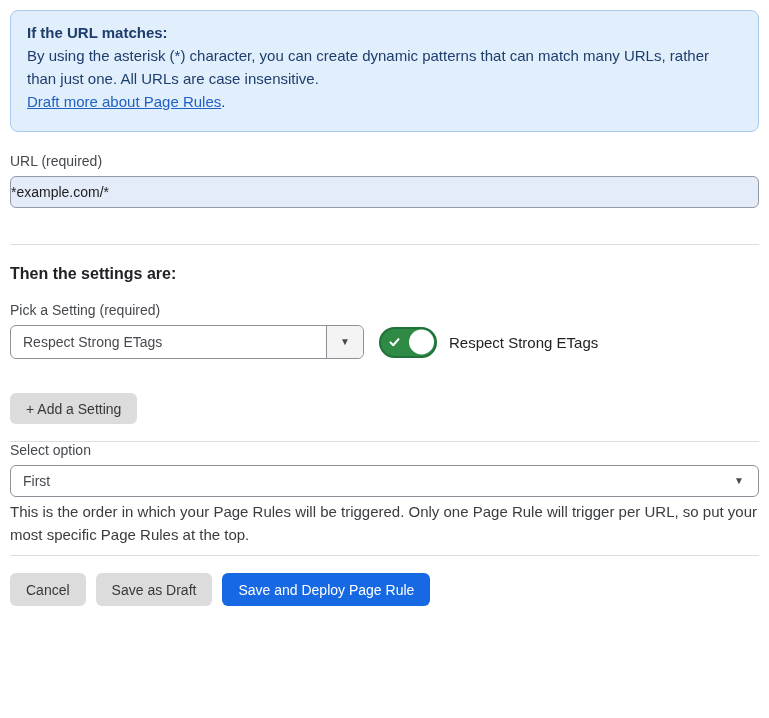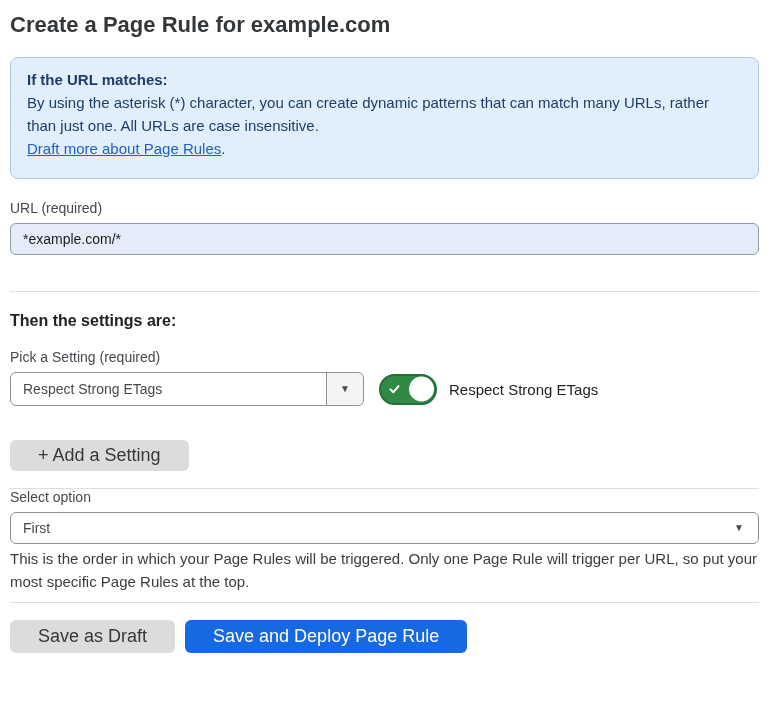--- a/index.html
+++ b/index.html
@@ -51,21 +51,21 @@
     margin-bottom: 6px;
   }
 
   
   .url-input {
     width: 100%;
     height: 32px;
     background: #e4ebf9;
     border: 1px solid #939aa6;
     border-radius: 6px;
-    padding: 0 12px;
+    padding: 0 0;
     font-family: "Liberation Sans", sans-serif;
     font-size: 14px;
     color: #1d1d1d;
     margin-bottom: 36px;
   }
 
   .divider {
     border: none;
     border-top: 1px solid #dedede;
     margin: 0;
@@ -162,23 +162,23 @@
   }
 
   
   .btn {
     display: inline-flex;
     align-items: center;
     justify-content: center;
     height: 33px;
     border: none;
     border-radius: 6px;
-    padding: 0 28px;
+    padding: 0 16px;
     font-family: "Liberation Sans", sans-serif;
-    font-size: 18px;
+    font-size: 14px;
     cursor: pointer;
   }
   .btn.gray { background: #dcdcdc; color: #36393a; }
   .btn.blue { background: #1668e3; color: #ffffff; }
 
   .add-setting-btn { height: 31px; margin: 0 0 17px 0; }
 
   
   .order-select {
     width: 100%;
@@ -203,21 +203,20 @@
     align-items: center;
     margin-top: 17px;
   }
   .footer .btn + .btn { margin-left: 10px; }
 </style>
 </head>
 <body>
 
 <div>
 
-  <h1 class="page-title">Create a Page Rule for example.com</h1>
 
   <div class="info-box">
     <div class="info-heading">If the URL matches:</div>
     <div class="info-body">By using the asterisk (*) character, you can create dynamic patterns that can match many URLs, rather than just one. All URLs are case insensitive.</div>
     <div class="info-link-line"><a class="info-link">Draft more about Page Rules</a><span class="info-link-suffix">.</span></div>
   </div>
 
   <label class="field-label">URL (required)</label>
   <input type="text" class="url-input" value="*example.com/*" style="">
 
@@ -259,17 +258,18 @@
     <span class="arrow-plain">
       <span class="arrow-glyph">▼</span>
     </span>
   </div>
 
   <p class="help-text">This is the order in which your Page Rules will be triggered. Only one Page Rule will trigger per URL, so put your most specific Page Rules at the top.</p>
 
   <hr class="divider">
 
   <div class="footer">
+    <button class="btn gray">Cancel</button>
     <button class="btn gray">Save as Draft</button>
     <button class="btn blue">Save and Deploy Page Rule</button>
   </div>
 
 </div>
 
 </body></html>

